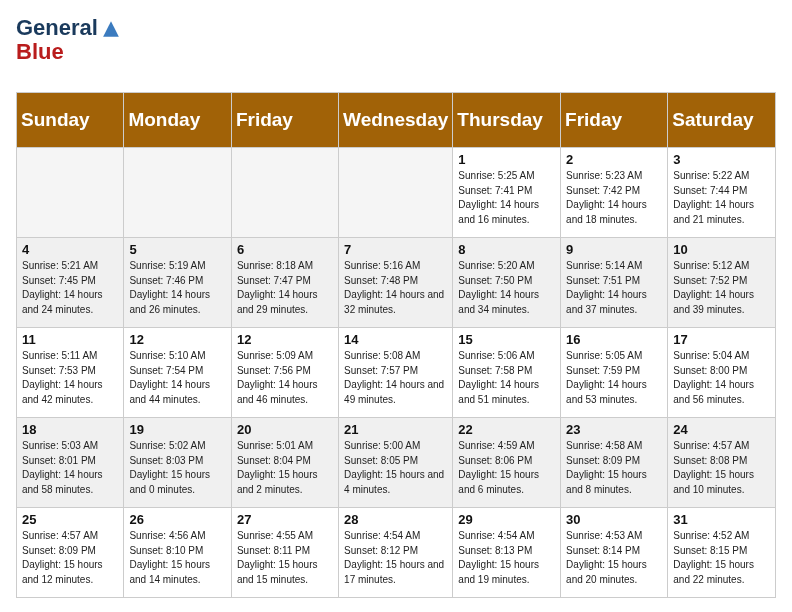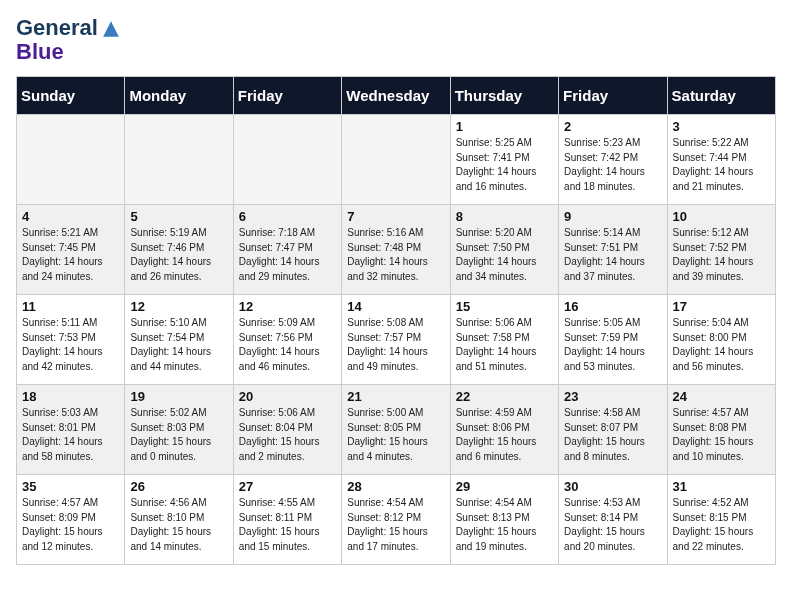--- a/index.html
+++ b/index.html
@@ -7,21 +7,21 @@
       font-family: Arial, sans-serif;
       background: #fff;
       width: 792px;
       min-height: 612px;
       padding: 16px;
     }
     .header {
       display: flex;
       justify-content: space-between;
       align-items: flex-start;
-      margin-bottom: 12px;
+      margin-bottom: 28px;
     }
     .logo {
       display: flex;
       align-items: center;
     }
     .logo-text {
       font-size: 22px;
       font-weight: bold;
       color: #1a3a5c;
       line-height: 1.1;
@@ -44,25 +44,25 @@
     }
     .location {
       font-size: 16px;
       color: #555;
     }
     table {
       width: 100%;
       border-collapse: collapse;
     }
     th {
-      background: #0f172a;
+      background: #a16207;
       color: #fff;
-      font-size: 15px;
+      font-size: 19px;
       font-weight: bold;
-      padding: 10px 4px;
+      padding: 16px 4px;
       text-align: left;
       border: 1px solid #ccc;
     }
     td {
       vertical-align: top;
       border: 1px solid #ccc;
       padding: 4px 5px;
       font-size: 10.5px;
       color: #222;
       height: 90px;
@@ -88,21 +88,21 @@
     }
   </style>
 </head>
 <body>
 
 <div class="header">
   <div class="logo">
     <div>
       <div class="logo-text">General<svg class="logo-icon" viewBox="0 0 28 28" style="display:inline-block;vertical-align:middle;margin-left:2px;width:22px;height:22px;">
             <polygon points="4,24 14,4 24,24" fill="#3b7bbf"></polygon>
-          </svg><br><span style="color:#4c1d95;font-weight:bold;">Blue</span></div>
+          </svg><br><span style="color:#b91c1c;font-weight:bold;">Blue</span></div>
     </div>
   </div>
   <div class="title-block">
     <div class="month-title"></div>
     <div class="location"></div>
   </div>
 </div>
 
 <table>
   <thead>
@@ -154,21 +154,21 @@
         </td>
         <td class="shaded">
           <div class="day-num">5</div>
           <div class="day-detail">Sunrise: 5:19 AM
 Sunset: 7:46 PM
 Daylight: 14 hours
 and 26 minutes.</div>
         </td>
         <td class="shaded">
           <div class="day-num">6</div>
-          <div class="day-detail">Sunrise: 7:18 AM
+          <div class="day-detail">Sunrise: 8:18 AM
 Sunset: 7:47 PM
 Daylight: 14 hours
 and 29 minutes.</div>
         </td>
         <td class="shaded">
           <div class="day-num">7</div>
           <div class="day-detail">Sunrise: 5:16 AM
 Sunset: 7:48 PM
 Daylight: 14 hours
 and 32 minutes.</div>
@@ -256,21 +256,21 @@
         </td>
         <td class="shaded">
           <div class="day-num">19</div>
           <div class="day-detail">Sunrise: 5:02 AM
 Sunset: 8:03 PM
 Daylight: 15 hours
 and 0 minutes.</div>
         </td>
         <td class="shaded">
           <div class="day-num">20</div>
-          <div class="day-detail">Sunrise: 5:06 AM
+          <div class="day-detail">Sunrise: 5:01 AM
 Sunset: 8:04 PM
 Daylight: 15 hours
 and 2 minutes.</div>
         </td>
         <td class="shaded">
           <div class="day-num">21</div>
           <div class="day-detail">Sunrise: 5:00 AM
 Sunset: 8:05 PM
 Daylight: 15 hours
 and 4 minutes.</div>
@@ -278,35 +278,35 @@
         <td class="shaded">
           <div class="day-num">22</div>
           <div class="day-detail">Sunrise: 4:59 AM
 Sunset: 8:06 PM
 Daylight: 15 hours
 and 6 minutes.</div>
         </td>
         <td class="shaded">
           <div class="day-num">23</div>
           <div class="day-detail">Sunrise: 4:58 AM
-Sunset: 8:07 PM
+Sunset: 8:09 PM
 Daylight: 15 hours
 and 8 minutes.</div>
         </td>
         <td class="shaded">
           <div class="day-num">24</div>
           <div class="day-detail">Sunrise: 4:57 AM
 Sunset: 8:08 PM
 Daylight: 15 hours
 and 10 minutes.</div>
         </td>
       </tr>
       <tr>
         <td>
-          <div class="day-num">35</div>
+          <div class="day-num">25</div>
           <div class="day-detail">Sunrise: 4:57 AM
 Sunset: 8:09 PM
 Daylight: 15 hours
 and 12 minutes.</div>
         </td>
         <td>
           <div class="day-num">26</div>
           <div class="day-detail">Sunrise: 4:56 AM
 Sunset: 8:10 PM
 Daylight: 15 hours

